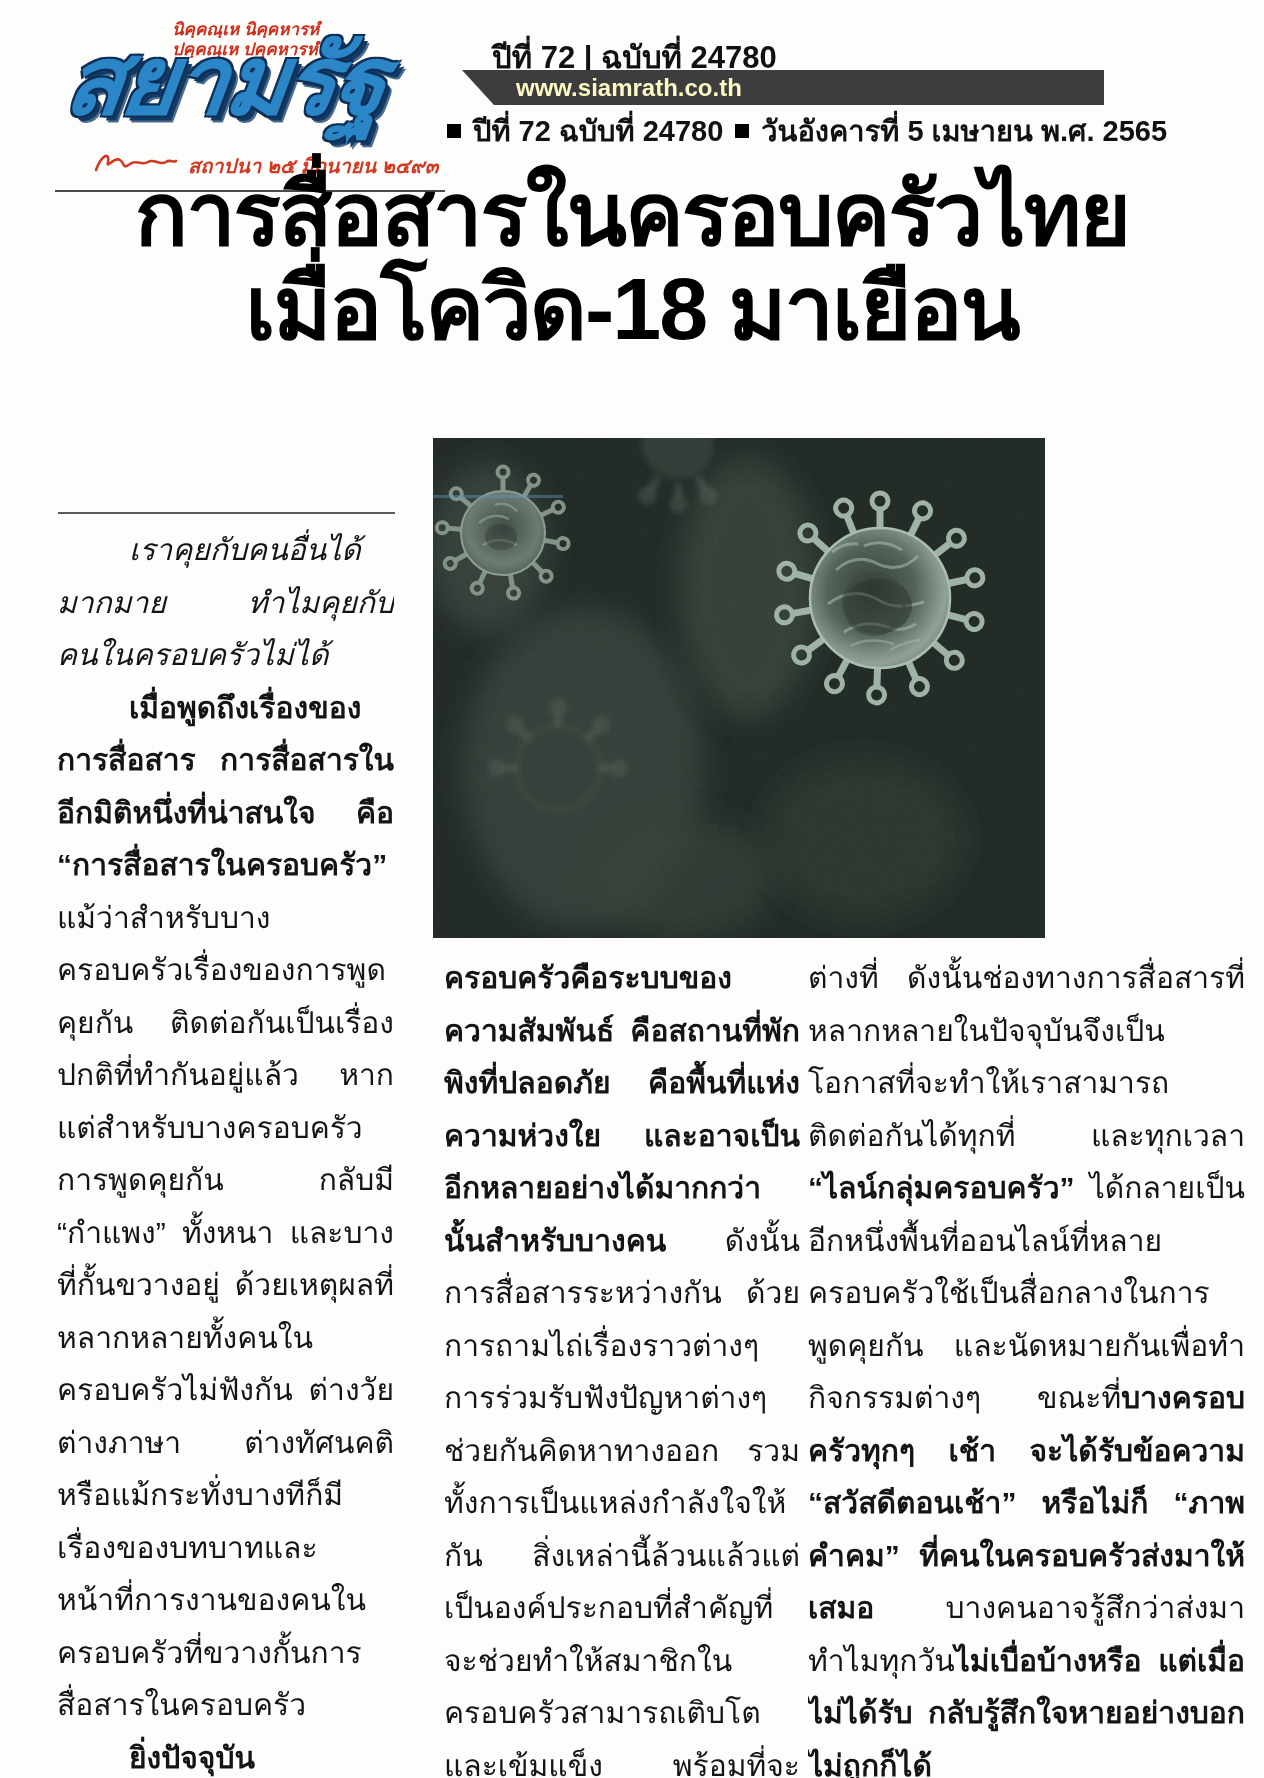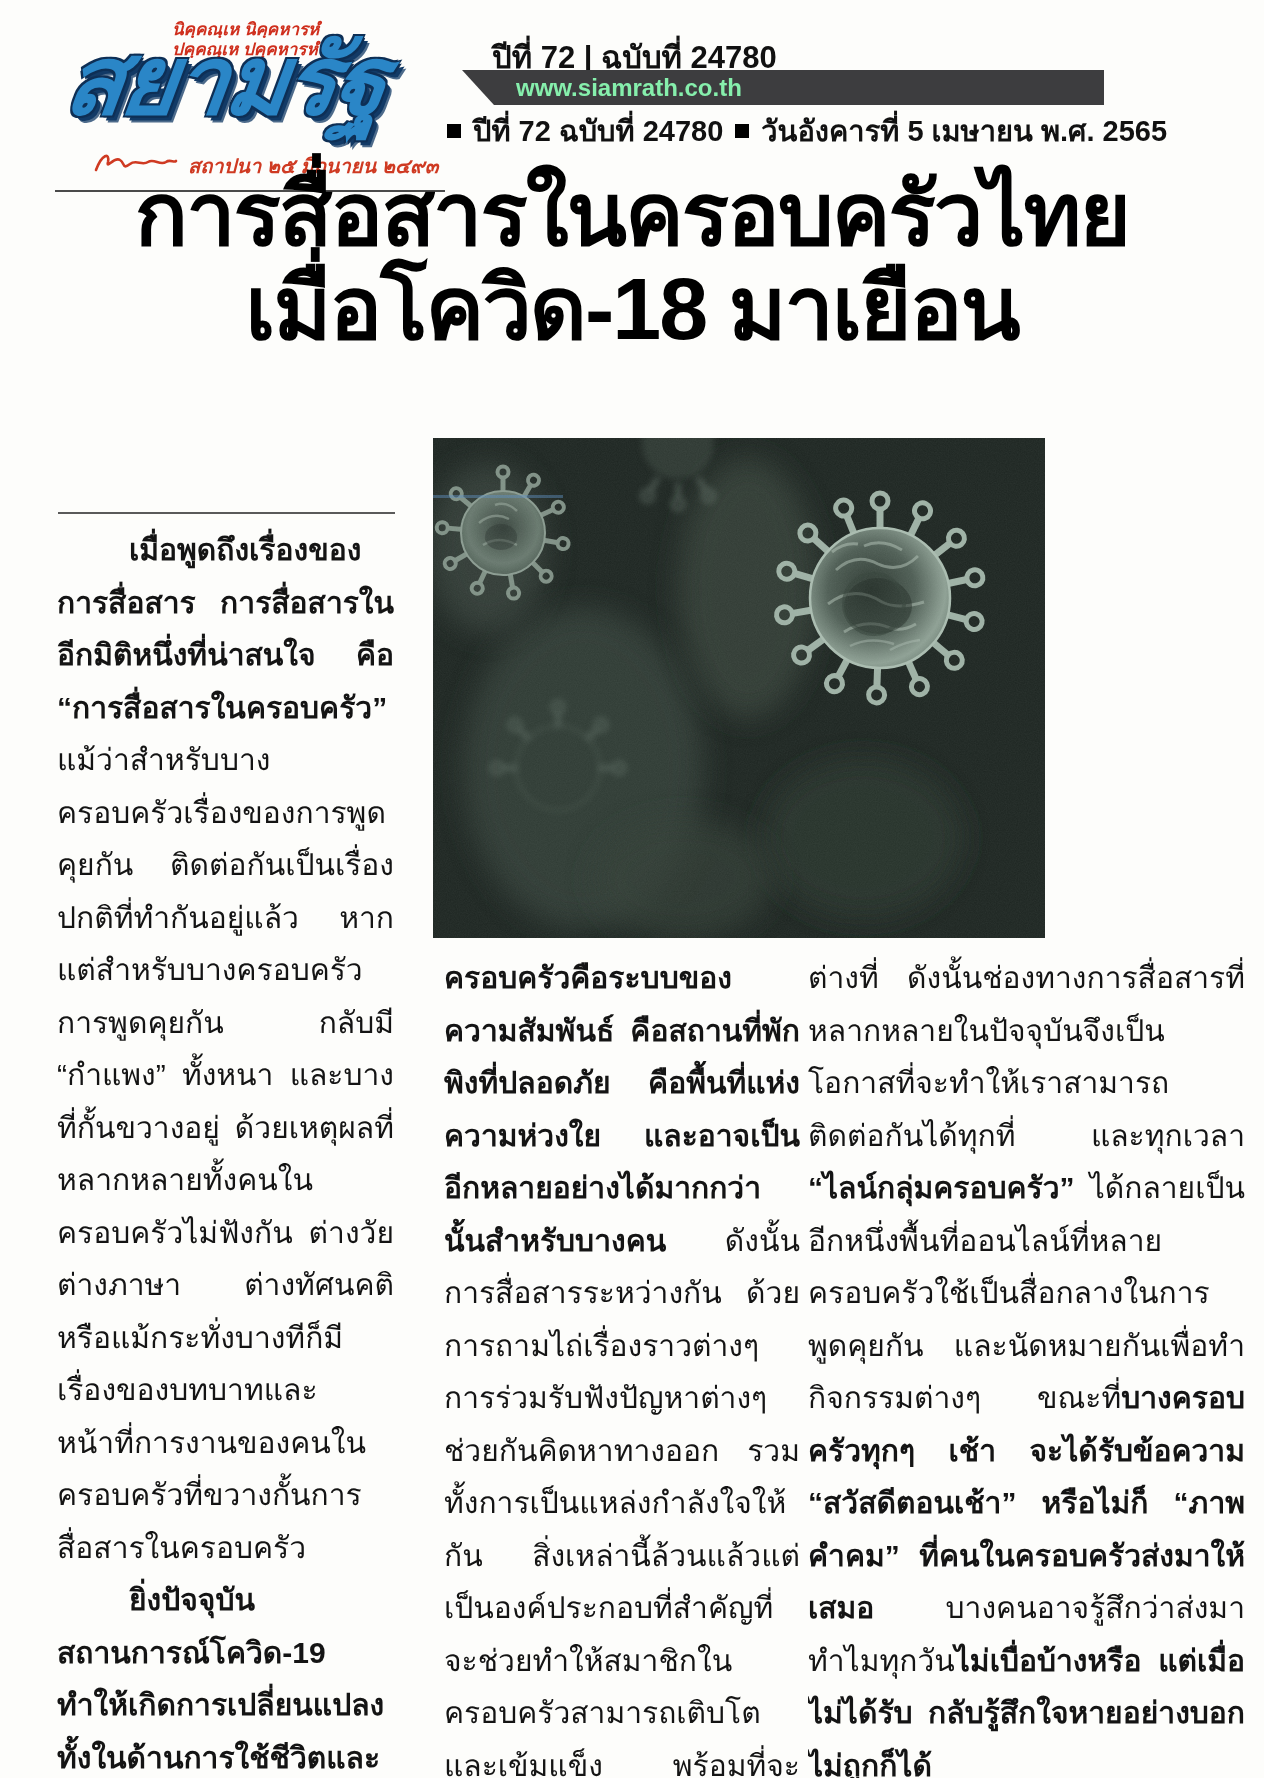--- a/index.html
+++ b/index.html
@@ -25,21 +25,21 @@
     position:absolute;left:92px;top:150px;display:flex;gap:10px;
     color:#cf3a22;font-size:20px;font-weight:bold;font-style:italic;white-space:nowrap;
   }
   .masthead-rule{position:absolute;left:55px;top:190px;width:390px;height:2px;background:#4a4a4a;}
   .issue-line{position:absolute;left:492px;top:32px;font-size:31px;font-weight:bold;white-space:nowrap;}
   .web-banner{
     position:absolute;left:452px;top:70px;width:652px;height:35px;background:#3d3d3f;
     clip-path:polygon(10px 0,100% 0,100% 100%,42px 100%);
   }
   .web-banner span{
-    display:block;padding-left:64px;color:#86efac;font-weight:bold;
+    display:block;padding-left:64px;color:#fef9c3;font-weight:bold;
     font-size:24px;line-height:35px;white-space:nowrap;
   }
   .date-line{
     position:absolute;left:447px;top:108px;display:flex;align-items:center;
     font-size:29px;font-weight:bold;white-space:nowrap;
   }
   .sq{display:inline-block;width:14px;height:14px;background:#000;margin:0 12px;}
   .sq.first{margin-left:0;}
   
   .headline{
@@ -204,20 +204,21 @@
         <path d="M-30,48 q20,-10 44,-2 M10,52 q14,-8 30,-10" fill="none" stroke="#b3c4b8" stroke-width="2.5" opacity="0.4"></path>
         <ellipse cx="-2" cy="8" rx="34" ry="28" fill="#222b26" opacity="0.5"></ellipse>
         <circle cx="-6" cy="6" r="30" fill="none" stroke="#36423a" stroke-width="4" opacity="0.6"></circle>
       </g>
 
       <rect width="612" height="500" filter="url(#grainF)"></rect>
     </svg>
   </div>
 
   <div class="col col1">
+      <p class="indent"><span class="i">เราคุยกับคนอื่นได้มากมาย ทำไมคุยกับคนในครอบครัวไม่ได้</span></p>
       <p class="indent"><span class="b">เมื่อพูดถึงเรื่องของการสื่อสาร การสื่อสารในอีกมิติหนึ่งที่น่าสนใจ คือ “การสื่อสารในครอบครัว” </span><span>แม้ว่าสำหรับบางครอบครัวเรื่องของการพูดคุยกัน ติดต่อกันเป็นเรื่องปกติที่ทำกันอยู่แล้ว หากแต่สำหรับบางครอบครัว การพูดคุยกัน กลับมี “กำแพง” ทั้งหนา และบาง ที่กั้นขวางอยู่ ด้วยเหตุผลที่หลากหลายทั้งคนในครอบครัวไม่ฟังกัน ต่างวัย ต่างภาษา ต่างทัศนคติ หรือแม้กระทั่งบางทีก็มีเรื่องของบทบาทและหน้าที่การงานของคนในครอบครัวที่ขวางกั้นการสื่อสารในครอบครัว</span></p>
       <p class="indent"><span class="b">ยิ่งปัจจุบันสถานการณ์โควิด-19 ทำให้เกิดการเปลี่ยนแปลงทั้งในด้านการใช้ชีวิตและด้านการทำงาน ภาพของการสื่อสารในครอบครัวก็ยิ่งเปลี่ยนแปลงตามไปด้วย </span></p>
     </div>
   <div class="col col2">
       <p><span class="b">ครอบครัวคือระบบของความสัมพันธ์ คือสถานที่พักพิงที่ปลอดภัย คือพื้นที่แห่งความห่วงใย และอาจเป็นอีกหลายอย่างได้มากกว่านั้นสำหรับบางคน </span><span>ดังนั้นการสื่อสารระหว่างกัน ด้วยการถามไถ่เรื่องราวต่างๆ การร่วมรับฟังปัญหาต่างๆ ช่วยกันคิดหาทางออก รวมทั้งการเป็นแหล่งกำลังใจให้กัน สิ่งเหล่านี้ล้วนแล้วแต่เป็นองค์ประกอบที่สำคัญที่จะช่วยทำให้สมาชิกในครอบครัวสามารถเติบโต และเข้มแข็ง พร้อมที่จะเผชิญกับเรื่องราวต่างๆ ภายนอกได้</span></p>
     </div>
   <div class="col col3">
       <p><span>ต่างที่ ดังนั้นช่องทางการสื่อสารที่หลากหลายในปัจจุบันจึงเป็นโอกาสที่จะทำให้เราสามารถติดต่อกันได้ทุกที่ และทุกเวลา </span><span class="b">“ไลน์กลุ่มครอบครัว” </span><span>ได้กลายเป็นอีกหนึ่งพื้นที่ออนไลน์ที่หลายครอบครัวใช้เป็นสื่อกลางในการพูดคุยกัน และนัดหมายกันเพื่อทำกิจกรรมต่างๆ ขณะที่</span><span class="b">บางครอบครัวทุกๆ เช้า จะได้รับข้อความ “สวัสดีตอนเช้า” หรือไม่ก็ “ภาพคำคม” ที่คนในครอบครัวส่งมาให้เสมอ </span><span>บางคนอาจรู้สึกว่าส่งมาทำไมทุกวัน</span><span class="b">ไม่เบื่อบ้างหรือ แต่เมื่อไม่ได้รับ กลับรู้สึกใจหายอย่างบอกไม่ถูกก็ได้</span></p>
     </div>
 

